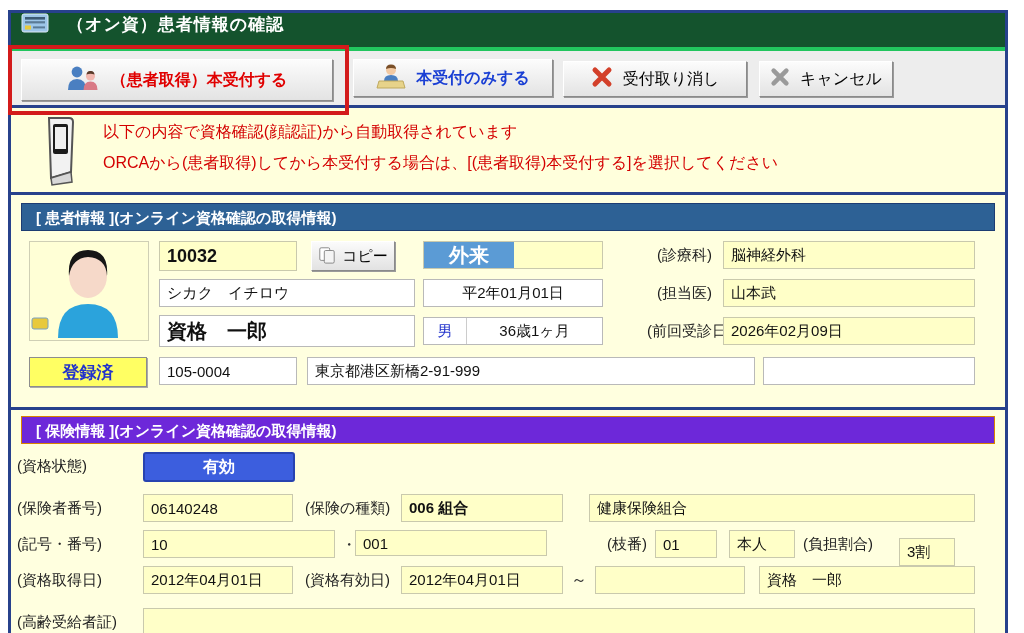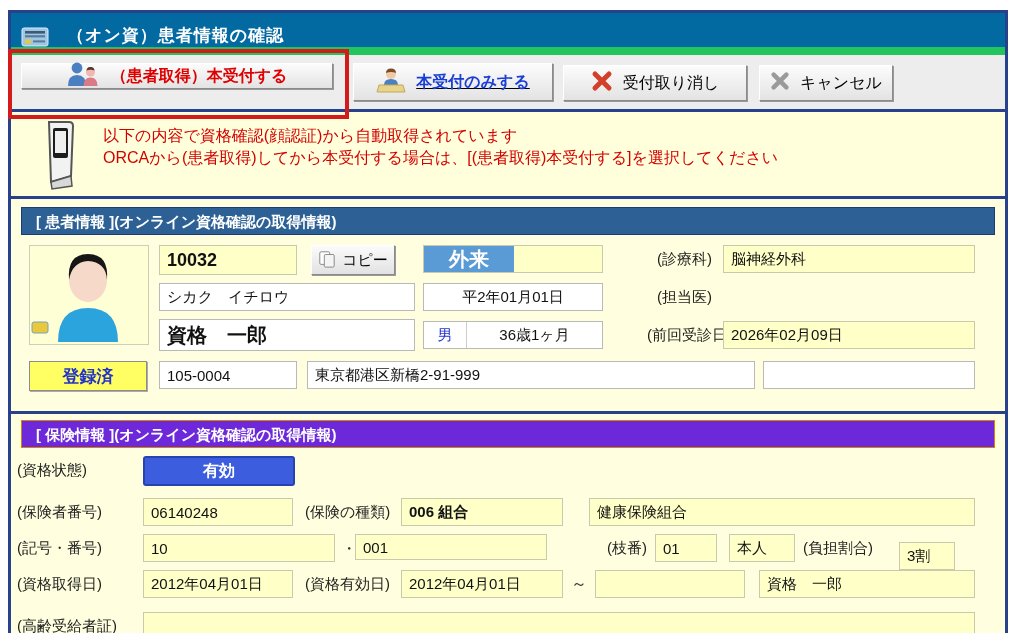--- a/index.html
+++ b/index.html
@@ -8,22 +8,22 @@
     font-family:"Liberation Sans","DejaVu Sans",sans-serif;
     overflow:hidden;
   }
   .window{
     position:absolute;left:8px;top:10px;width:1000px;height:623px;
     box-sizing:border-box;border:3px solid #27418c;border-bottom:none;
     background:#ffffdf;
   }
   
   .titlebar{
-    height:34px;background:#0369a1;border-bottom:8px solid #22c55e;
-    display:flex;align-items:flex-end;color:#ffffff;
+    height:34px;background:#14532d;border-bottom:4px solid #22c55e;
+    display:flex;align-items:flex-start;color:#ffffff;
   }
   .titlebar .ticon{margin-left:10px;width:30px;display:flex;}
   .titlebar .ttext{margin-left:16px;font-size:17px;font-weight:bold;letter-spacing:1px;}
   
   .toolbar{
     height:54px;background:#ededed;border-bottom:3px solid #27418c;position:relative;
   }
   .tbtn{
     position:absolute;box-sizing:border-box;
     display:flex;align-items:center;justify-content:center;gap:10px;
@@ -37,21 +37,21 @@
     border:4px solid #d31b1b;z-index:5;pointer-events:none;
   }
   
   .notice{
     height:84px;background:#ffffdc;border-bottom:3px solid #27418c;
     position:relative;
   }
   .notice .dev{position:absolute;left:24px;top:8px;}
   .notice .nline{position:absolute;left:92px;color:#d40000;font-size:16px;white-space:nowrap;}
   .notice .n1{top:14px;}
-  .notice .n2{top:36px;}
+  .notice .n2{top:45px;}
   
   .section{position:relative;}
   .sec-patient{height:212px;border-bottom:3px solid #27418c;}
   .sec-insurance{height:229px;}
   .sec-head{
     position:absolute;left:10px;width:974px;height:28px;line-height:28px;
     color:#ffffff;font-size:15px;font-weight:bold;padding-left:14px;
     box-sizing:border-box;
   }
   .sec-head.blue{background:#2d6195;border:1px solid #1d3c72;top:8px;}
@@ -113,34 +113,34 @@
         <rect x="4" y="12.5" width="6" height="4" fill="#e8c93c"></rect>
         <rect x="12" y="13.4" width="12" height="2" fill="#5a7b96"></rect>
       </svg>
     </span>
     <span class="ttext">（オン資）患者情報の確認</span>
   </div>
 
   <div class="toolbar">
     <div class="red-outline"></div>
 
-    <button class="tbtn" style="left:10px;top:8px;width:312px;height:26px;">
+    <button class="tbtn" style="left:10px;top:8px;width:312px;height:42px;">
       <span>
         <svg width="34" height="26" viewBox="0 0 34 26">
           <circle cx="10" cy="7" r="5.4" fill="#4a7fc1"></circle>
           <path d="M1,25 Q1,14 10,14 Q19,14 19,25 Z" fill="#4a7fc1"></path>
           <circle cx="23.5" cy="11" r="4.6" fill="#f2b8b0"></circle>
           <path d="M19.5,9.5 Q20,5.5 23.5,6 Q27,5.5 27.5,9.5 Q23.5,8 19.5,9.5 Z" fill="#5a3a2a"></path>
           <path d="M16.5,25 Q16.5,16.5 23.5,16.5 Q30.5,16.5 30.5,25 Z" fill="#d97a86"></path>
         </svg>
       </span>
       <span class="blabel" style="color:#e00000;font-weight:bold;">（患者取得）本受付する</span>
     </button>
 
-    <button class="tbtn" style="left:342px;top:8px;width:200px;height:38px;text-decoration:underline;">
+    <button class="tbtn" style="left:342px;top:8px;width:200px;height:38px;">
       <span>
         <svg width="30" height="26" viewBox="0 0 30 26">
           <circle cx="15" cy="7" r="5" fill="#f2c9a2"></circle>
           <path d="M10,6 Q10,1.5 15,1.5 Q20,1.5 20,6 Q15,4 10,6 Z" fill="#7a4f28"></path>
           <path d="M8,18 Q8,12 15,12 Q22,12 22,18 Z" fill="#4a7fc1"></path>
           <path d="M3,18 L27,18 L29,25 L1,25 Z" fill="#e7d38a" stroke="#bfa95f" stroke-width="1"></path>
         </svg>
       </span>
       <span class="blabel" style="color:#1a3fd4;font-weight:bold;">本受付のみする</span>
     </button>
@@ -201,20 +201,21 @@
     </button>
     <div class="fy visit-wrap" style="left:412px;top:46px;width:180px;height:28px;">
       <span class="visit-chip">外来</span>
     </div>
     <span class="lbl" style="left:646px;top:51px;">(診療科)</span>
     <div class="fy" style="left:712px;top:46px;width:252px;height:28px;">脳神経外科</div>
 
     <div class="fw" style="left:148px;top:84px;width:256px;height:28px;">シカク　イチロウ</div>
     <div class="fw center" style="left:412px;top:84px;width:180px;height:28px;">平2年01月01日</div>
     <span class="lbl" style="left:646px;top:89px;">(担当医)</span>
+    <div class="fy" style="left:712px;top:84px;width:252px;height:28px;">山本武</div>
 
     <div class="fw bold" style="left:148px;top:120px;width:256px;height:32px;font-size:20px;">資格　一郎</div>
     <div class="fw" style="left:412px;top:122px;width:180px;height:28px;padding:0;">
       <span class="sex-seg">男</span>
       <span class="age-seg">36歳1ヶ月</span>
     </div>
     <span class="lbl" style="left:636px;top:127px;">(前回受診日)</span>
     <div class="fy" style="left:712px;top:122px;width:252px;height:28px;">2026年02月09日</div>
 
     <div class="badge-reg" style="left:18px;top:162px;width:118px;height:30px;">登録済</div>

